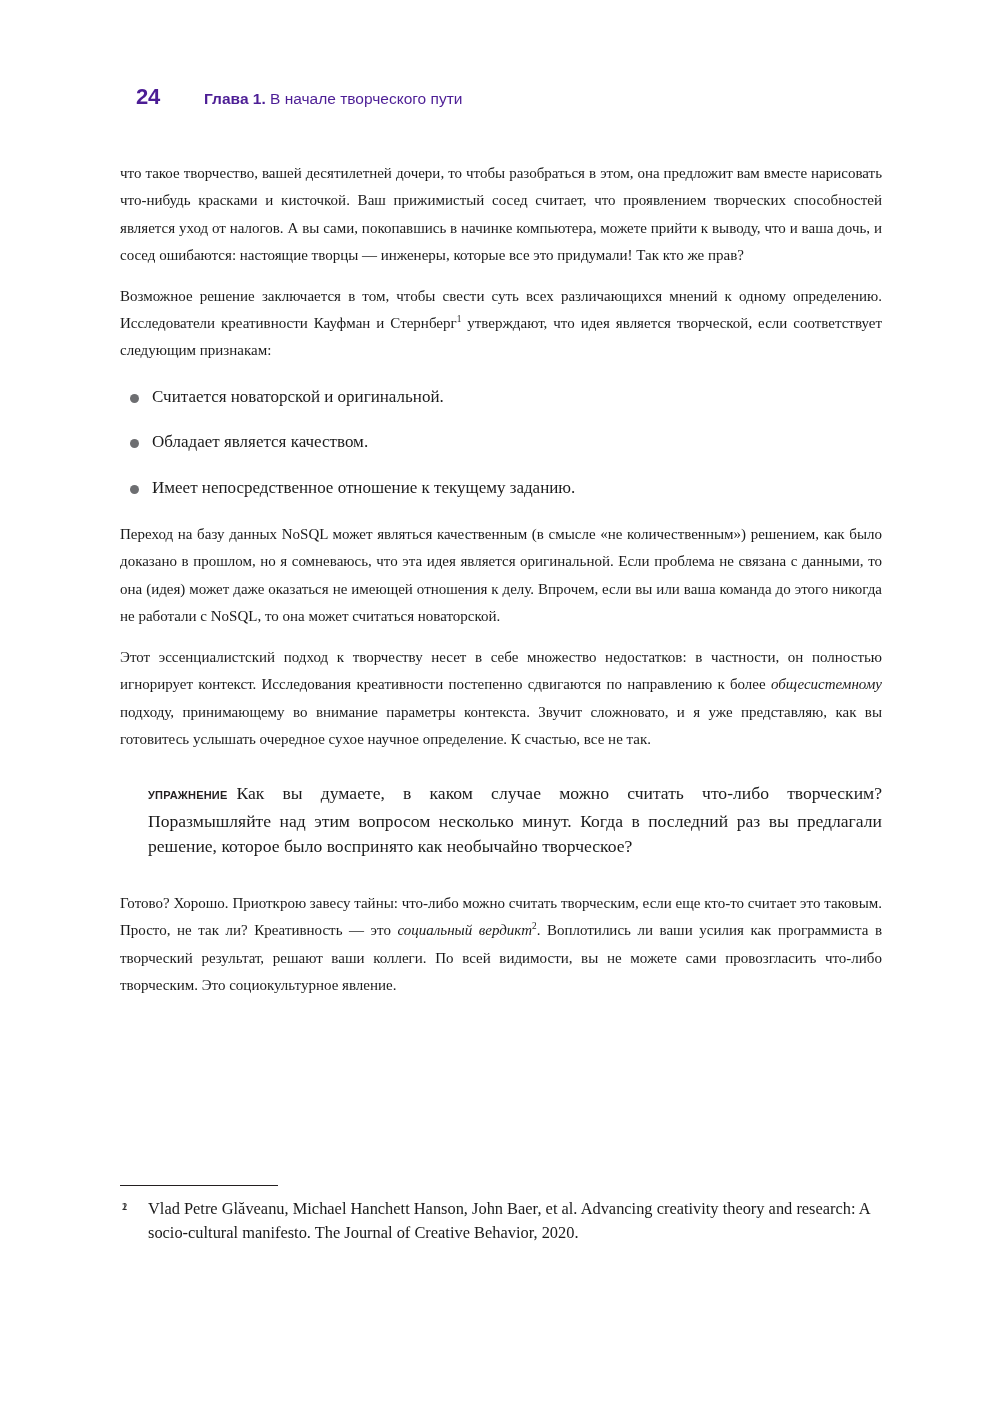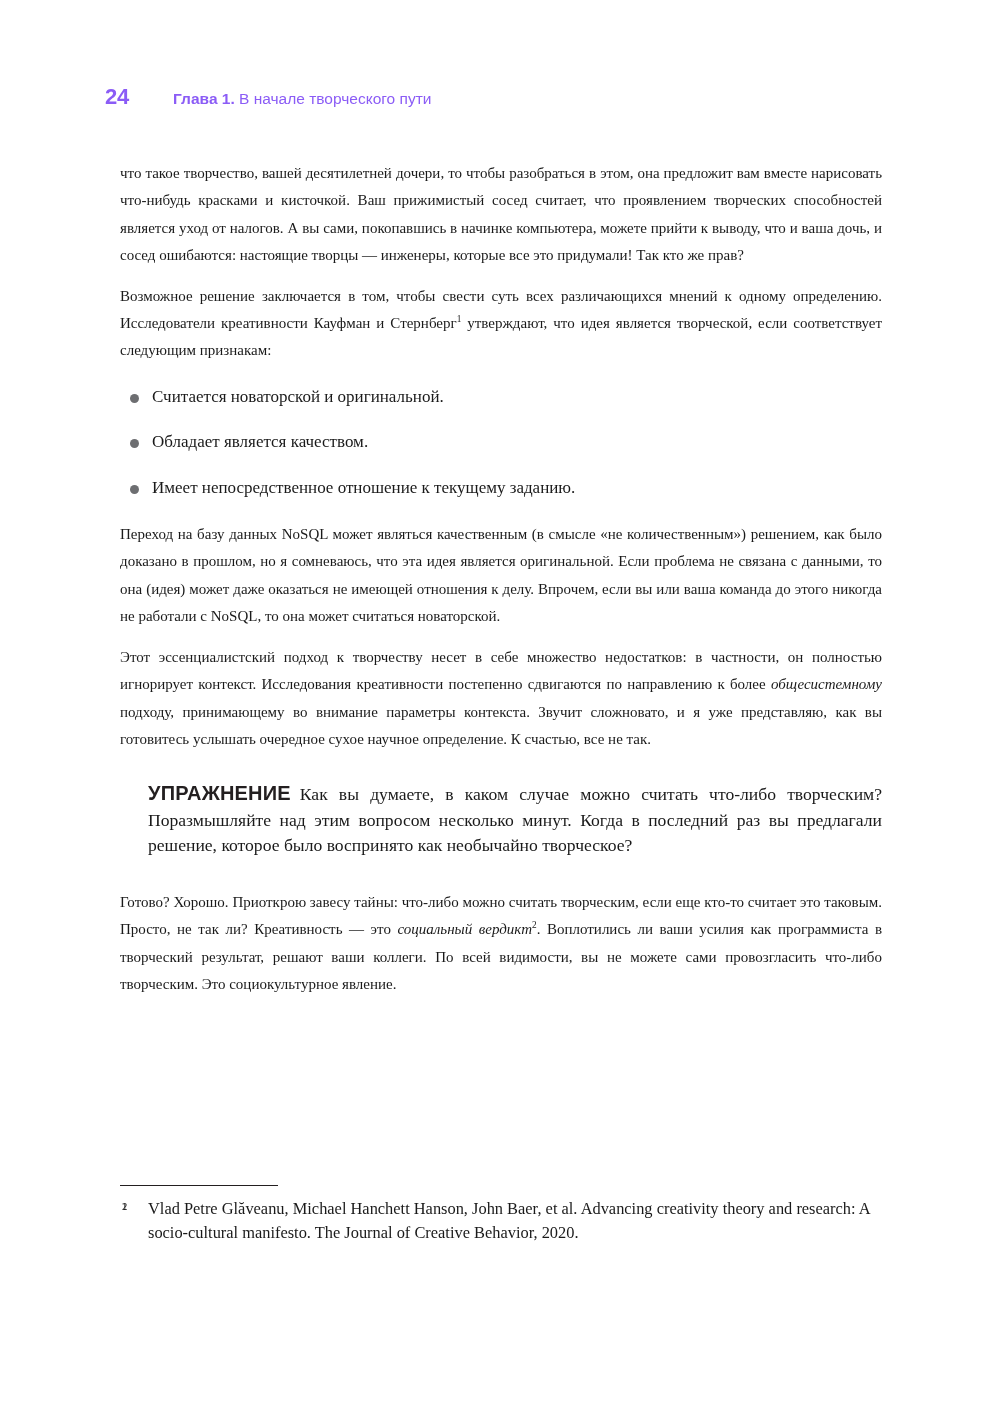--- a/index.html
+++ b/index.html
@@ -13,27 +13,27 @@
     height: 1412px;
     background: #ffffff;
     overflow: hidden;
     font-family: "Liberation Serif", "DejaVu Serif", serif;
     color: #1a1a1a;
   }
 
   
   .running-head {
     position: absolute;
-    left: 105px;
+    left: 136px;
     top: 86px;
     width: 770px;
     display: flex;
     align-items: baseline;
     font-family: "Liberation Sans", "DejaVu Sans", sans-serif;
-    color: #8b5cf6;
+    color: #4c1d95;
   }
   .folio {
     font-size: 22px;
     font-weight: 700;
     letter-spacing: -0.2px;
     margin-right: 44px;
     line-height: 1;
   }
   .head-title {
     font-size: 15.5px;
@@ -99,21 +99,21 @@
   .exercise {
     margin: 28px 0 30px 0;
     padding-left: 28px;
     font-size: 17.6px;
     line-height: 25.5px;
     text-align: justify;
   }
   .exercise .ex-label {
     font-family: "Liberation Sans", "DejaVu Sans", sans-serif;
     font-weight: 700;
-    font-size: 20px;
+    font-size: 11px;
     letter-spacing: 0.2px;
     color: #231f20;
     margin-right: 9px;
   }
 
   
   .footnotes {
     position: absolute;
     left: 120px;
     top: 1185px;

